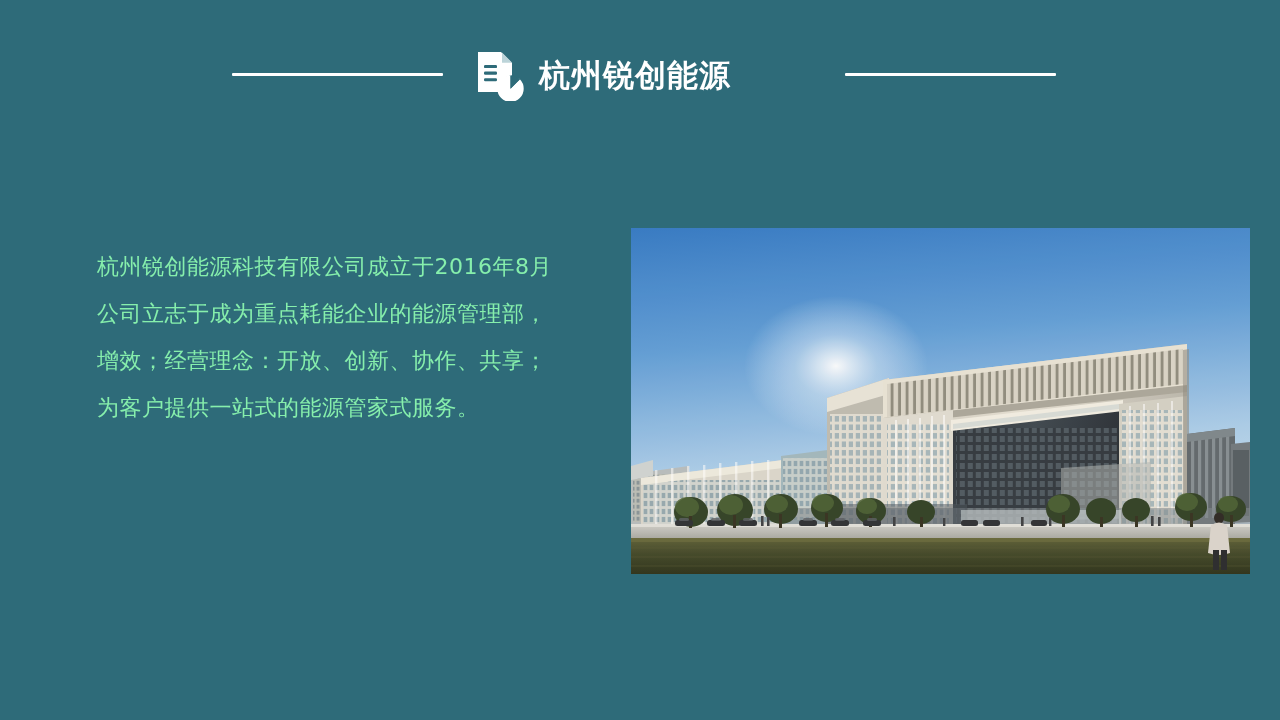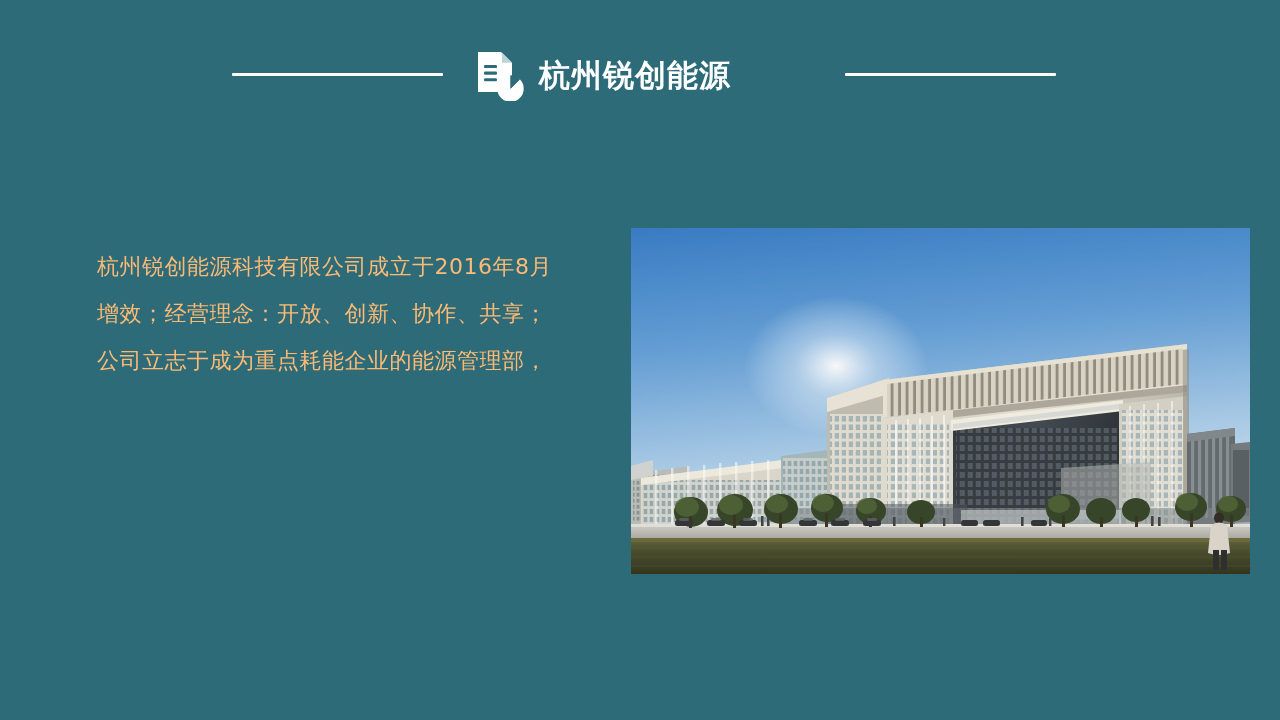--- a/index.html
+++ b/index.html
@@ -66,21 +66,21 @@
     white-space: nowrap;
     font-family: "DejaVu Sans", "Liberation Sans", sans-serif;
   }
 
   
   #body-copy {
     position: absolute;
     left: 97px;
     top: 243px;
     width: 500px;
-    color: #fdba74;
+    color: #86efac;
     font-size: 22px;
     line-height: 47px;
     letter-spacing: 0.5px;
     font-family: "DejaVu Sans", "Liberation Sans", sans-serif;
   }
   #body-copy p {
     margin: 0;
     text-align: left;
   }
 
@@ -126,22 +126,23 @@
       </svg>
 
       <div id="brand-title">杭州锐创能源</div>
     </div>
 
     <div class="divider" id="divider-right"></div>
   </div>
 
   <div id="body-copy">
     <p>杭州锐创能源科技有限公司成立于2016年8月</p>
+    <p>公司立志于成为重点耗能企业的能源管理部，</p>
     <p>增效；经营理念：开放、创新、协作、共享；</p>
-    <p>公司立志于成为重点耗能企业的能源管理部，</p>
+    <p>为客户提供一站式的能源管家式服务。</p>
   </div>
 
   <div id="photo">
     <svg viewBox="0 0 619 346" xmlns="http://www.w3.org/2000/svg">
       <defs>
         <linearGradient id="sky" x1="0" y1="0" x2="0.15" y2="1">
           <stop offset="0%" stop-color="#3178c4"></stop>
           <stop offset="35%" stop-color="#5c9bd6"></stop>
           <stop offset="70%" stop-color="#a8cbe8"></stop>
           <stop offset="100%" stop-color="#d4e6f4"></stop>

